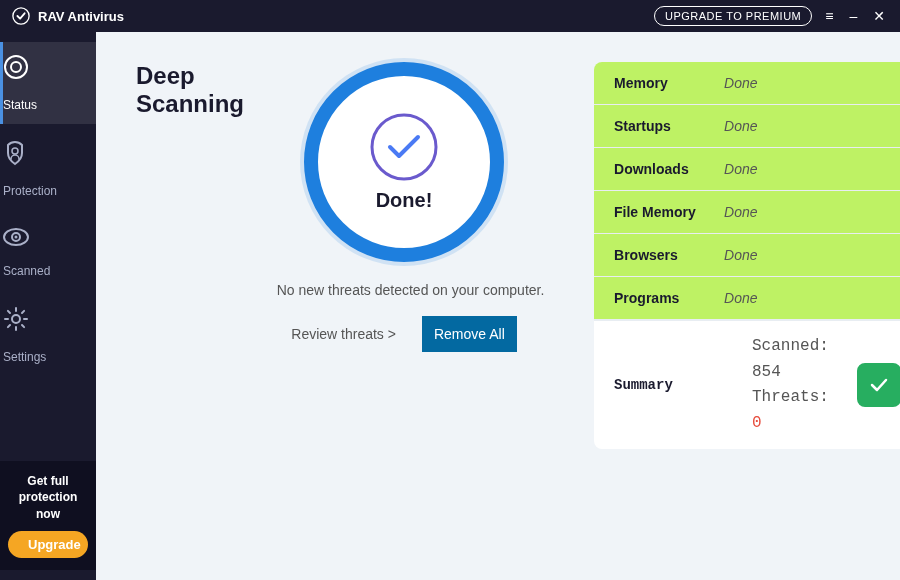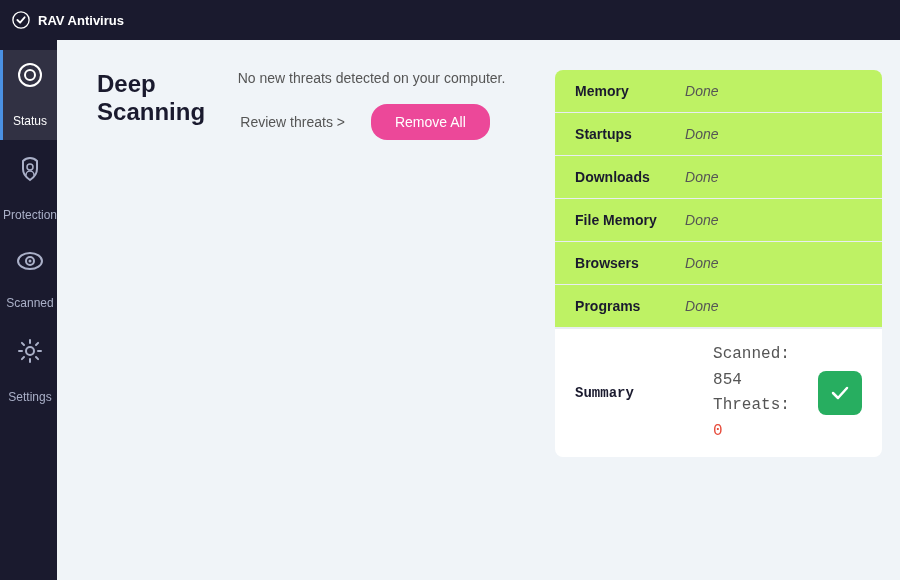--- a/index.html
+++ b/index.html
@@ -9,21 +9,21 @@
       font-family: 'Segoe UI', Arial, sans-serif;
       background: #f0f4f8;
       overflow: hidden;
       display: flex;
       flex-direction: column;
     }
 
     
     .title-bar {
       background: #1a1a2e;
-      height: 40px;
+      height: 32px;
       display: flex;
       align-items: center;
       justify-content: space-between;
       padding: 0 12px;
       flex-shrink: 0;
     }
     .title-bar-left {
       display: flex;
       align-items: center;
       gap: 8px;
@@ -72,26 +72,26 @@
       background: #1a1a2e;
       display: flex;
       flex-direction: column;
       align-items: center;
       padding: 10px 0;
       gap: 4px;
     }
     .sidebar-item {
       display: flex;
       flex-direction: column;
-      align-items: center;
+      align-items: flex-start;
       width: 100%;
       padding: 12px 0;
       cursor: pointer;
       color: #aab0c8;
-      gap: 20px;
+      gap: 12px;
     }
     .sidebar-item.active {
       color: white;
       background: rgba(255,255,255,0.1);
       border-left: 3px solid #4a90e2;
     }
     .sidebar-item:not(.active) {
       border-left: 3px solid transparent;
     }
     .sidebar-item-label {
@@ -204,25 +204,25 @@
       gap: 26px;
     }
     .review-threats-link {
       color: #555;
       font-size: 14px;
       cursor: pointer;
       background: none;
       border: none;
     }
     .remove-all-btn {
-      background: #ec4899;
+      background: #0369a1;
       color: white;
       border: none;
-      border-radius: 16px;
-      padding: 10px 24px;
+      border-radius: 0;
+      padding: 10px 12px;
       font-size: 14px;
       cursor: pointer;
       font-weight: 500;
     }
 
     
     .right-panel {
       flex: 1;
       display: flex;
       flex-direction: column;
@@ -292,20 +292,26 @@
 </head>
 <body>
 
 <div class="title-bar">
   <div class="title-bar-left">
     <svg class="rav-logo-icon" viewBox="0 0 20 20" fill="none">
       <circle cx="10" cy="10" r="9" stroke="white" stroke-width="1.5"></circle>
       <path d="M6 10 L9 13 L14 7" stroke="white" stroke-width="2" stroke-linecap="round" stroke-linejoin="round"></path>
     </svg>
     <span style="color:white;font-size:13px;font-weight:600;">RAV Antivirus</span>
+  </div>
+  <div class="title-bar-right">
+    <button class="upgrade-premium-btn">UPGRADE TO PREMIUM</button>
+    <button class="title-btn">≡</button>
+    <button class="title-btn">–</button>
+    <button class="title-btn">✕</button>
   </div>
 </div>
 
 <div class="app-body">
 
   <div class="sidebar">
 
     <div class="sidebar-item active">
       <span class="sidebar-icon">
         <svg width="26" height="26" viewBox="0 0 26 26" fill="none">
@@ -341,28 +347,44 @@
     <div class="sidebar-item">
       <span class="sidebar-icon">
         <svg width="26" height="26" viewBox="0 0 26 26" fill="none">
           <circle cx="13" cy="13" r="4" stroke="#aab0c8" stroke-width="2" fill="none"></circle>
           <path d="M13 2V5M13 21V24M2 13H5M21 13H24M4.9 4.9L7 7M19 19L21.1 21.1M4.9 21.1L7 19M19 7L21.1 4.9" stroke="#aab0c8" stroke-width="2" stroke-linecap="round"></path>
         </svg>
       </span>
       <span class="sidebar-item-label">Settings</span>
     </div>
 
+    <div class="sidebar-bottom">
+      <div class="sidebar-bottom-text">Get full protection now</div>
+      <button class="upgrade-btn">Upgrade</button>
+    </div>
   </div>
 
   <div class="content">
     <h1 class="page-title">Deep Scanning</h1>
 
     <div class="main-row">
 
       <div class="left-panel">
+        <div class="scan-circle-container">
+          <div class="scan-circle-outer">
+            <div class="scan-circle-inner">
+
+              <svg class="check-circle-icon" viewBox="0 0 68 68" fill="none">
+                <circle cx="34" cy="34" r="32" stroke="#6a5acd" stroke-width="3" fill="none"></circle>
+                <path d="M20 34 L29 43 L48 24" stroke="#4a7af4" stroke-width="4" stroke-linecap="round" stroke-linejoin="round" fill="none"></path>
+              </svg>
+              <span class="done-text">Done!</span>
+            </div>
+          </div>
+        </div>
 
         <p class="no-threats-text">No new threats detected on your computer.</p>
 
         <div class="action-row">
           <button class="review-threats-link">Review threats &gt;</button>
           <button class="remove-all-btn">Remove All</button>
         </div>
       </div>
 
       <div class="right-panel">

